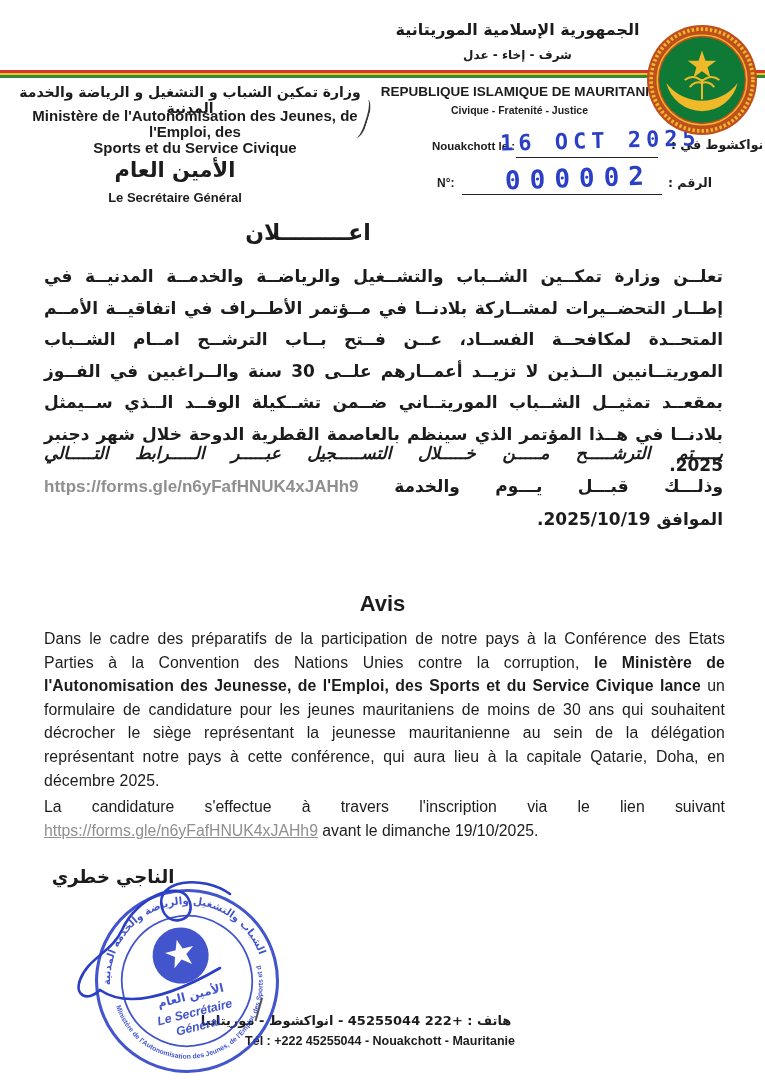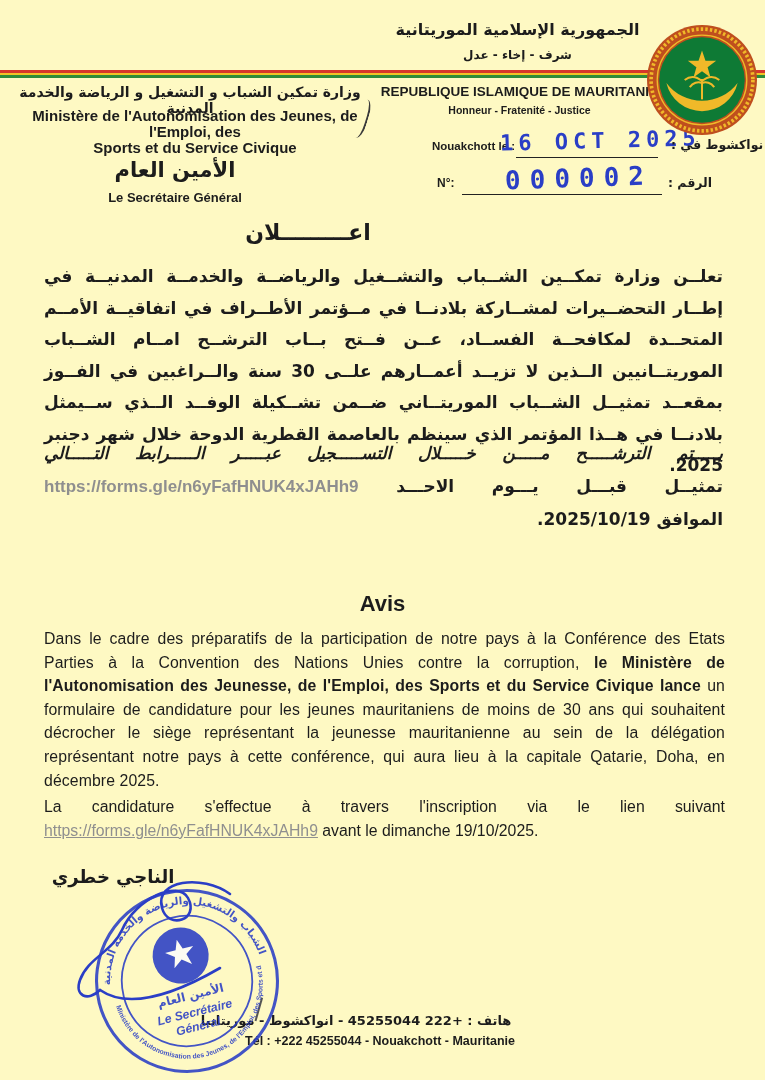--- a/index.html
+++ b/index.html
@@ -1,16 +1,16 @@
 <!DOCTYPE html>
 <html><head>
 <meta charset="utf-8">
 <style>
   html,body{margin:0;padding:0;background:#e9e9e7;}
-  .page{position:relative;width:765px;height:1080px;background:#fef9c3;overflow:hidden;
+  .page{position:relative;width:765px;height:1080px;background:#ffffff;overflow:hidden;
         font-family:"Liberation Sans",sans-serif;color:#1c1c1c;}
   .ar{font-family:"DejaVu Sans",sans-serif;direction:rtl;}
   .abs{position:absolute;}
   
   .rep-ar{top:20px;left:385px;width:265px;text-align:center;font-weight:bold;font-size:16px;}
   .motto-ar{top:48px;left:385px;width:265px;text-align:center;font-weight:bold;font-size:12px;}
   .stripe{top:70px;left:0;width:765px;height:8px;}
   .stripe div{height:2.6px;}
   .emblem{top:24px;left:646px;width:112px;height:112px;z-index:3;}
   .ministry-ar{top:84px;left:16px;width:348px;text-align:center;font-weight:bold;font-size:14px;}
@@ -88,42 +88,42 @@
   </svg>
 
   <div class="abs ar ministry-ar">وزارة تمكين الشباب و التشغيل و الرياضة والخدمة المدنية</div>
   <div class="abs ministry-fr">
     <span>Ministère de l'Autonomisation des Jeunes, de l'Emploi, des</span><br>
     <span>Sports et du Service Civique</span>
   </div>
   <div class="abs slash-top"></div>
 
   <div class="abs rep-fr">REPUBLIQUE ISLAMIQUE DE MAURITANIE</div>
-  <div class="abs motto-fr">Honneur - Fratenité - Justice</div>
+  <div class="abs motto-fr">Civique - Fratenité - Justice</div>
 
   <div class="abs date-label-fr">Nouakchott le :</div>
   <div class="abs date-line"></div>
   <div class="abs date-stamp" style="color:#2a3ec6;">16 OCT 2025</div>
   <div class="abs ar date-label-ar">نواكشوط في :</div>
 
   <div class="abs num-label-fr">N°:</div>
   <div class="abs num-line"></div>
   <div class="abs num-stamp" style="color:#2a3ec6;">000002</div>
   <div class="abs ar num-label-ar">الرقم :</div>
 
   <div class="abs ar sg-ar">الأمين العام</div>
   <div class="abs sg-fr">Le Secrétaire  Général</div>
 
   <div class="abs ar ann-title">اعـــــــــلان</div>
   <div class="abs ar ann-body">تعلــن وزارة تمكــين الشــباب والتشــغيل والرياضــة والخدمــة المدنيــة في إطــار التحضــيرات لمشــاركة بلادنــا في مــؤتمر الأطــراف في اتفاقيــة الأمــم المتحــدة لمكافحــة الفســاد، عــن فــتح بــاب الترشــح امــام الشــباب الموريتــانيين الــذين لا تزيــد أعمــارهم علــى 30 سنة والــراغبين في الفــوز بمقعــد تمثيــل الشــباب الموريتــاني ضــمن تشــكيلة الوفــد الــذي ســيمثل بلادنــا في هــذا المؤتمر الذي سينظم بالعاصمة القطرية الدوحة خلال شهر دجنبر 2025.</div>
 
   <div class="abs ar reg-block">
     <div class="reg-line1">يـــــتم الترشـــــح مـــــن خـــــلال التســـــجيل عبـــــر الـــــرابط التـــــالي</div>
     <div class="reg-line2">
-      <span>تمثيــل قبـــل يـــوم الاحـــد</span>
+      <span>وذلـــك قبـــل يـــوم والخدمة</span>
       <span class="link-ar gray">https://forms.gle/n6yFafHNUK4xJAHh9</span>
     </div>
     <div class="reg-line3">الموافق 2025/10/19.</div>
   </div>
 
   <div class="abs avis-title">Avis</div>
   <div class="abs avis-p1"><span>Dans le cadre des préparatifs de la participation de notre pays à la Conférence des Etats Parties à la Convention des Nations Unies contre la corruption, </span><b>le Ministère de l'Autonomisation des Jeunesse, de l'Emploi, des Sports et du Service Civique lance</b><span> un formulaire de candidature pour les jeunes mauritaniens de moins de 30 ans qui souhaitent décrocher le siège représentant la jeunesse mauritanienne au sein de la délégation représentant notre pays à cette conférence, qui aura lieu à la capitale Qatarie, Doha, en décembre 2025.</span></div>
   <div class="abs avis-p2"><span>La candidature s'effectue à travers l'inscription via le lien suivant </span><span class="link-fr gray">https://forms.gle/n6yFafHNUK4xJAHh9</span><span> avant le dimanche 19/10/2025.</span></div>
 
   <div class="abs ar sig-name">الناجي خطري</div>

